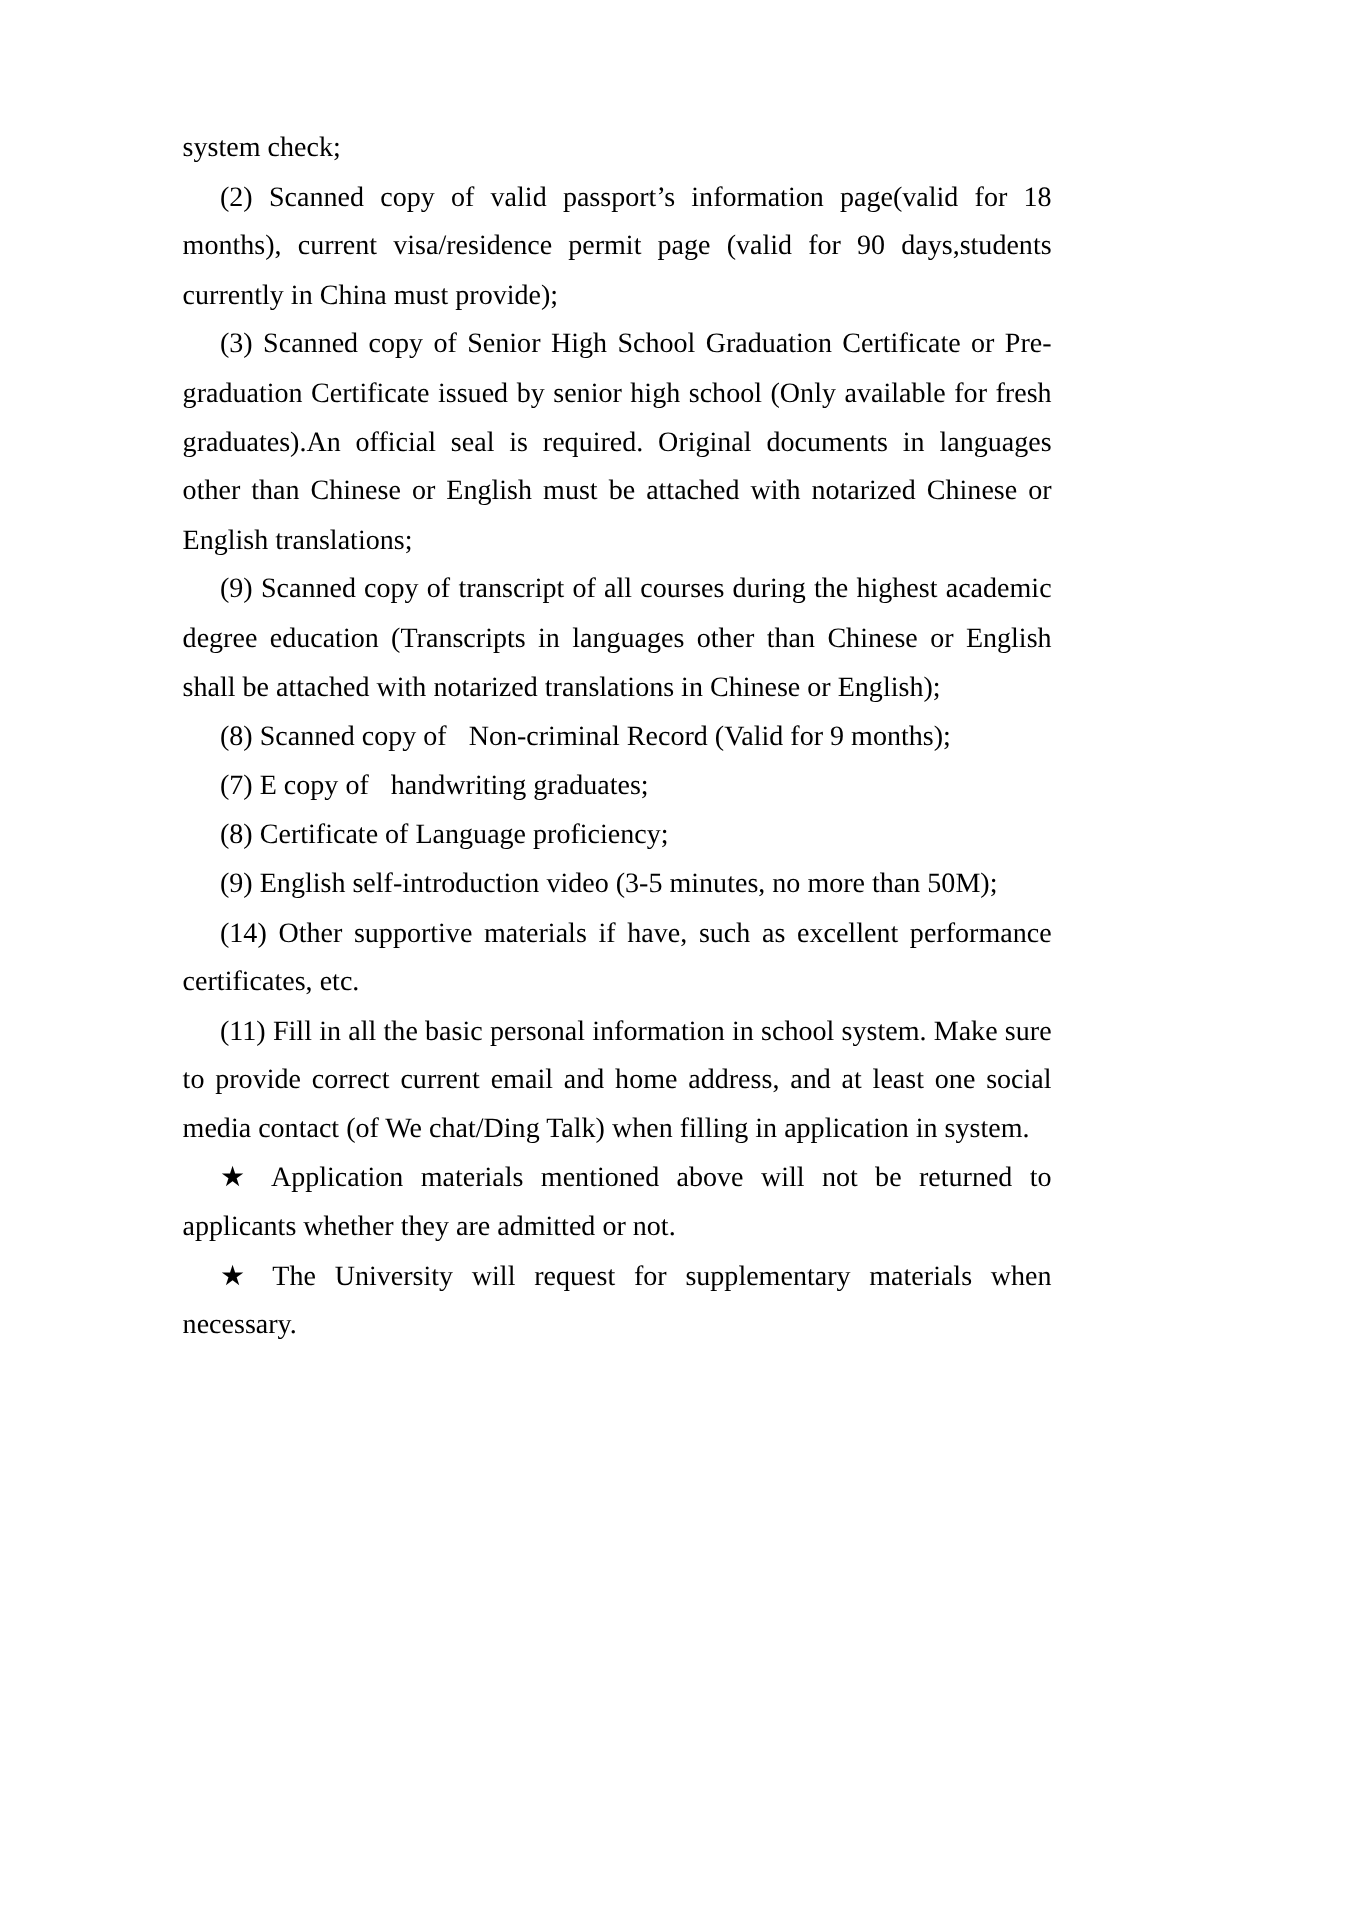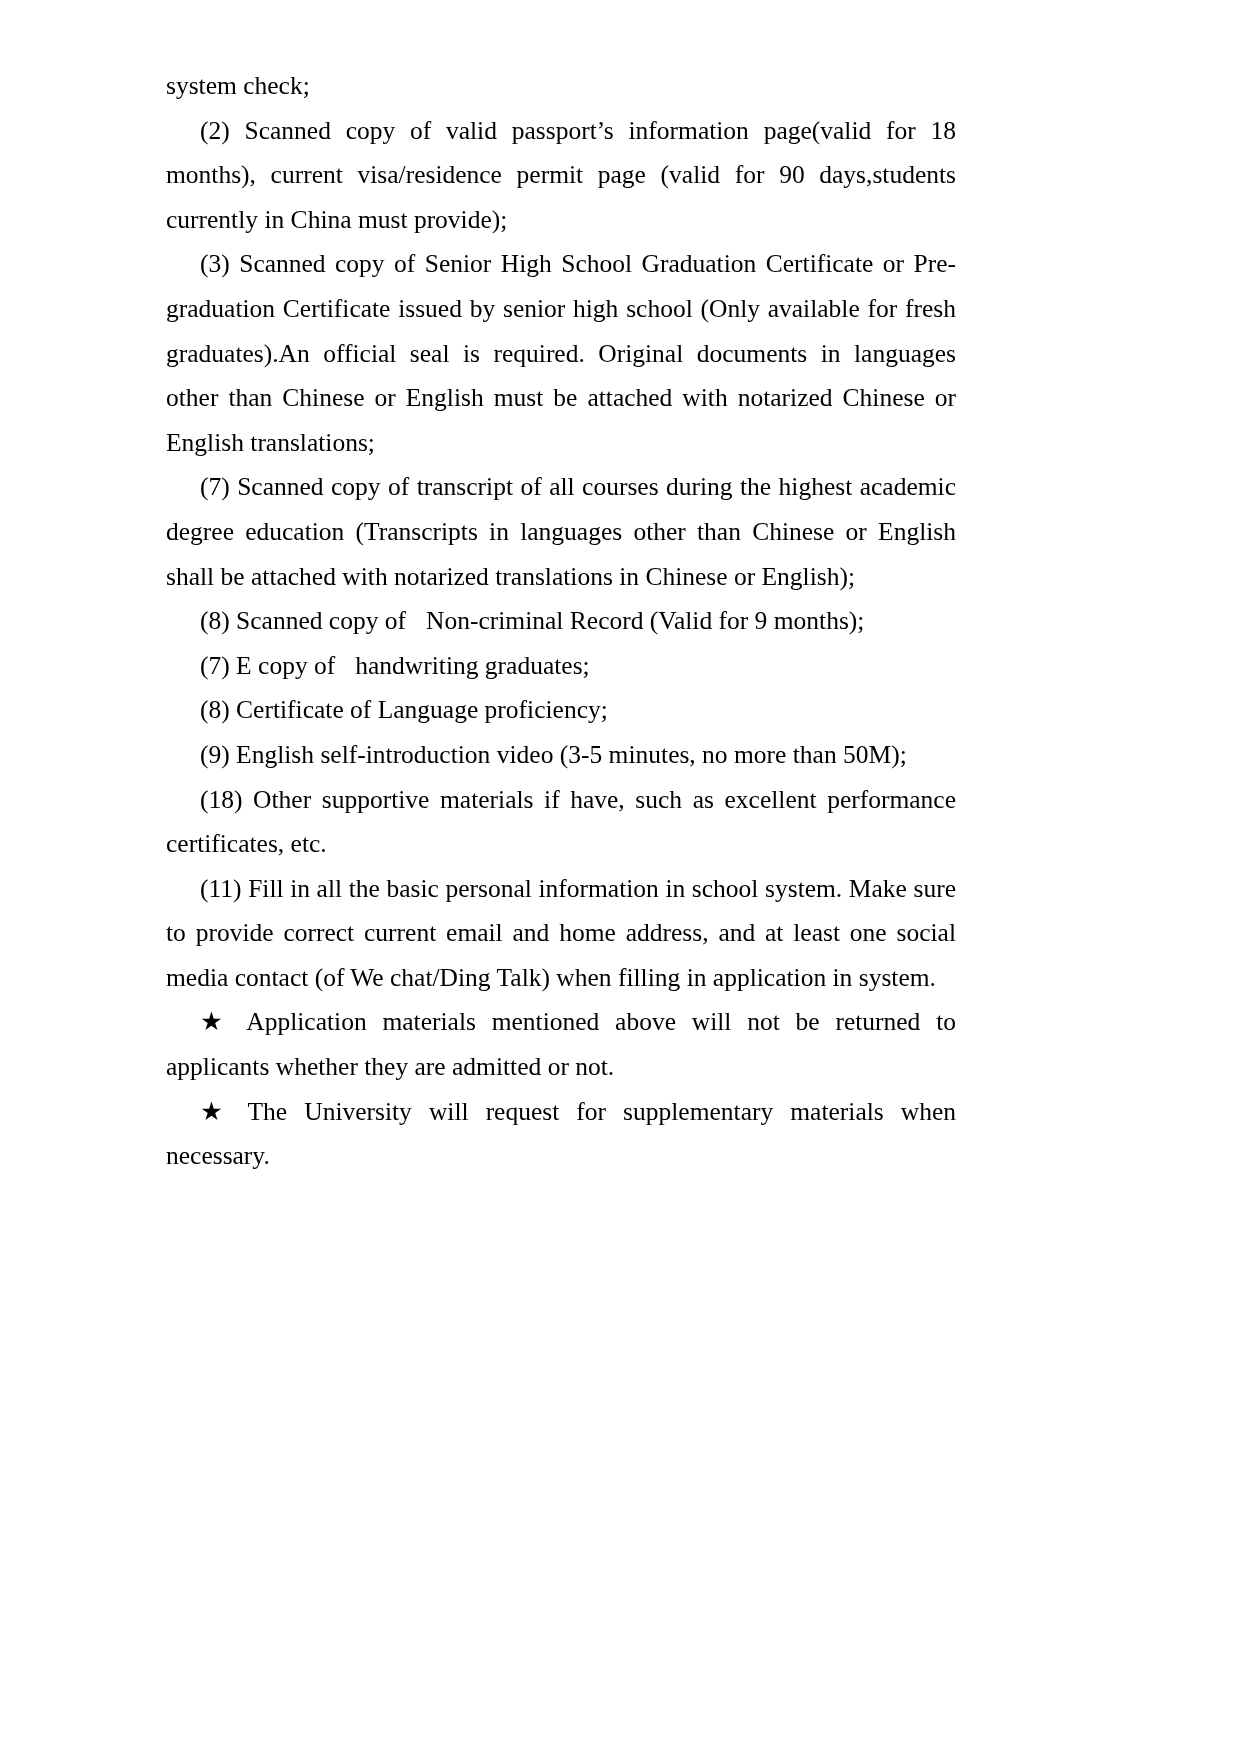--- a/index.html
+++ b/index.html
@@ -13,21 +13,21 @@
     font-family: "Liberation Serif", "DejaVu Serif", serif;
     color: #000000;
     overflow: hidden;
   }
   .page {
     position: relative;
     width: 1240px;
     height: 1753px;
     background: #ffffff;
     box-sizing: border-box;
-    padding: 64px 168px 0 166px;
+    padding: 112px 168px 0 166px;
   }
   .doc-body {
     width: 790px;
   }
   
   .para {
     font-size: 25.5px;
     line-height: 44.6px;
     text-align: justify;
     text-justify: inter-word;
@@ -72,32 +72,32 @@
 
 <div class="page">
   <div class="doc-body">
 
     <p class="para flush nostretch">system check;</p>
 
     <p class="para indent">(2) Scanned copy of valid passport’s information page(valid for 18 months), current visa/residence permit page (valid for 90 days,students currently in China must provide);</p>
 
     <p class="para indent">(3) Scanned copy of Senior High School Graduation Certificate or Pre-graduation Certificate issued by senior high school (Only available for fresh graduates).An official seal is required. Original documents in languages other than Chinese or English must be attached with notarized Chinese or English translations;</p>
 
-    <p class="para indent">(7) Scanned copy of transcript of all courses during the highest academic degree education (Transcripts in languages other than Chinese or English shall be attached with notarized translations in Chinese or English);</p>
+    <p class="para indent">(9) Scanned copy of transcript of all courses during the highest academic degree education (Transcripts in languages other than Chinese or English shall be attached with notarized translations in Chinese or English);</p>
 
     <p class="para indent nostretch"><span>(8) Scanned copy of</span><span class="gap-sp-lg"></span><span>Non-criminal Record (Valid for 9 months);</span></p>
 
 
     <p class="para indent nostretch"><span>(7) E copy of</span><span class="gap-sp-lg"></span><span>handwriting graduates;</span></p>
 
     <p class="para indent nostretch">(8) Certificate of Language proficiency;</p>
 
     <p class="para indent nostretch">(9) English self-introduction video (3-5 minutes, no more than 50M);</p>
 
-    <p class="para indent last-left">(18) Other supportive materials if have, such as excellent performance certificates, etc.</p>
+    <p class="para indent last-left">(14) Other supportive materials if have, such as excellent performance certificates, etc.</p>
 
     <p class="para indent last-left">(11) Fill in all the basic personal information in school system. Make sure to provide correct current email and home address, and at least one social media contact (of We chat/Ding Talk) when filling in application in system.</p>
 
     <p class="para indent last-left"><span class="star">★</span><span class="gap-sp"></span><span>Application materials mentioned above will not be returned to applicants whether they are admitted or not.</span></p>
 
     <p class="para indent last-left"><span class="star">★</span><span class="gap-sp"></span><span>The University will request for supplementary materials when necessary.</span></p>
 
   </div>
 </div>
 

